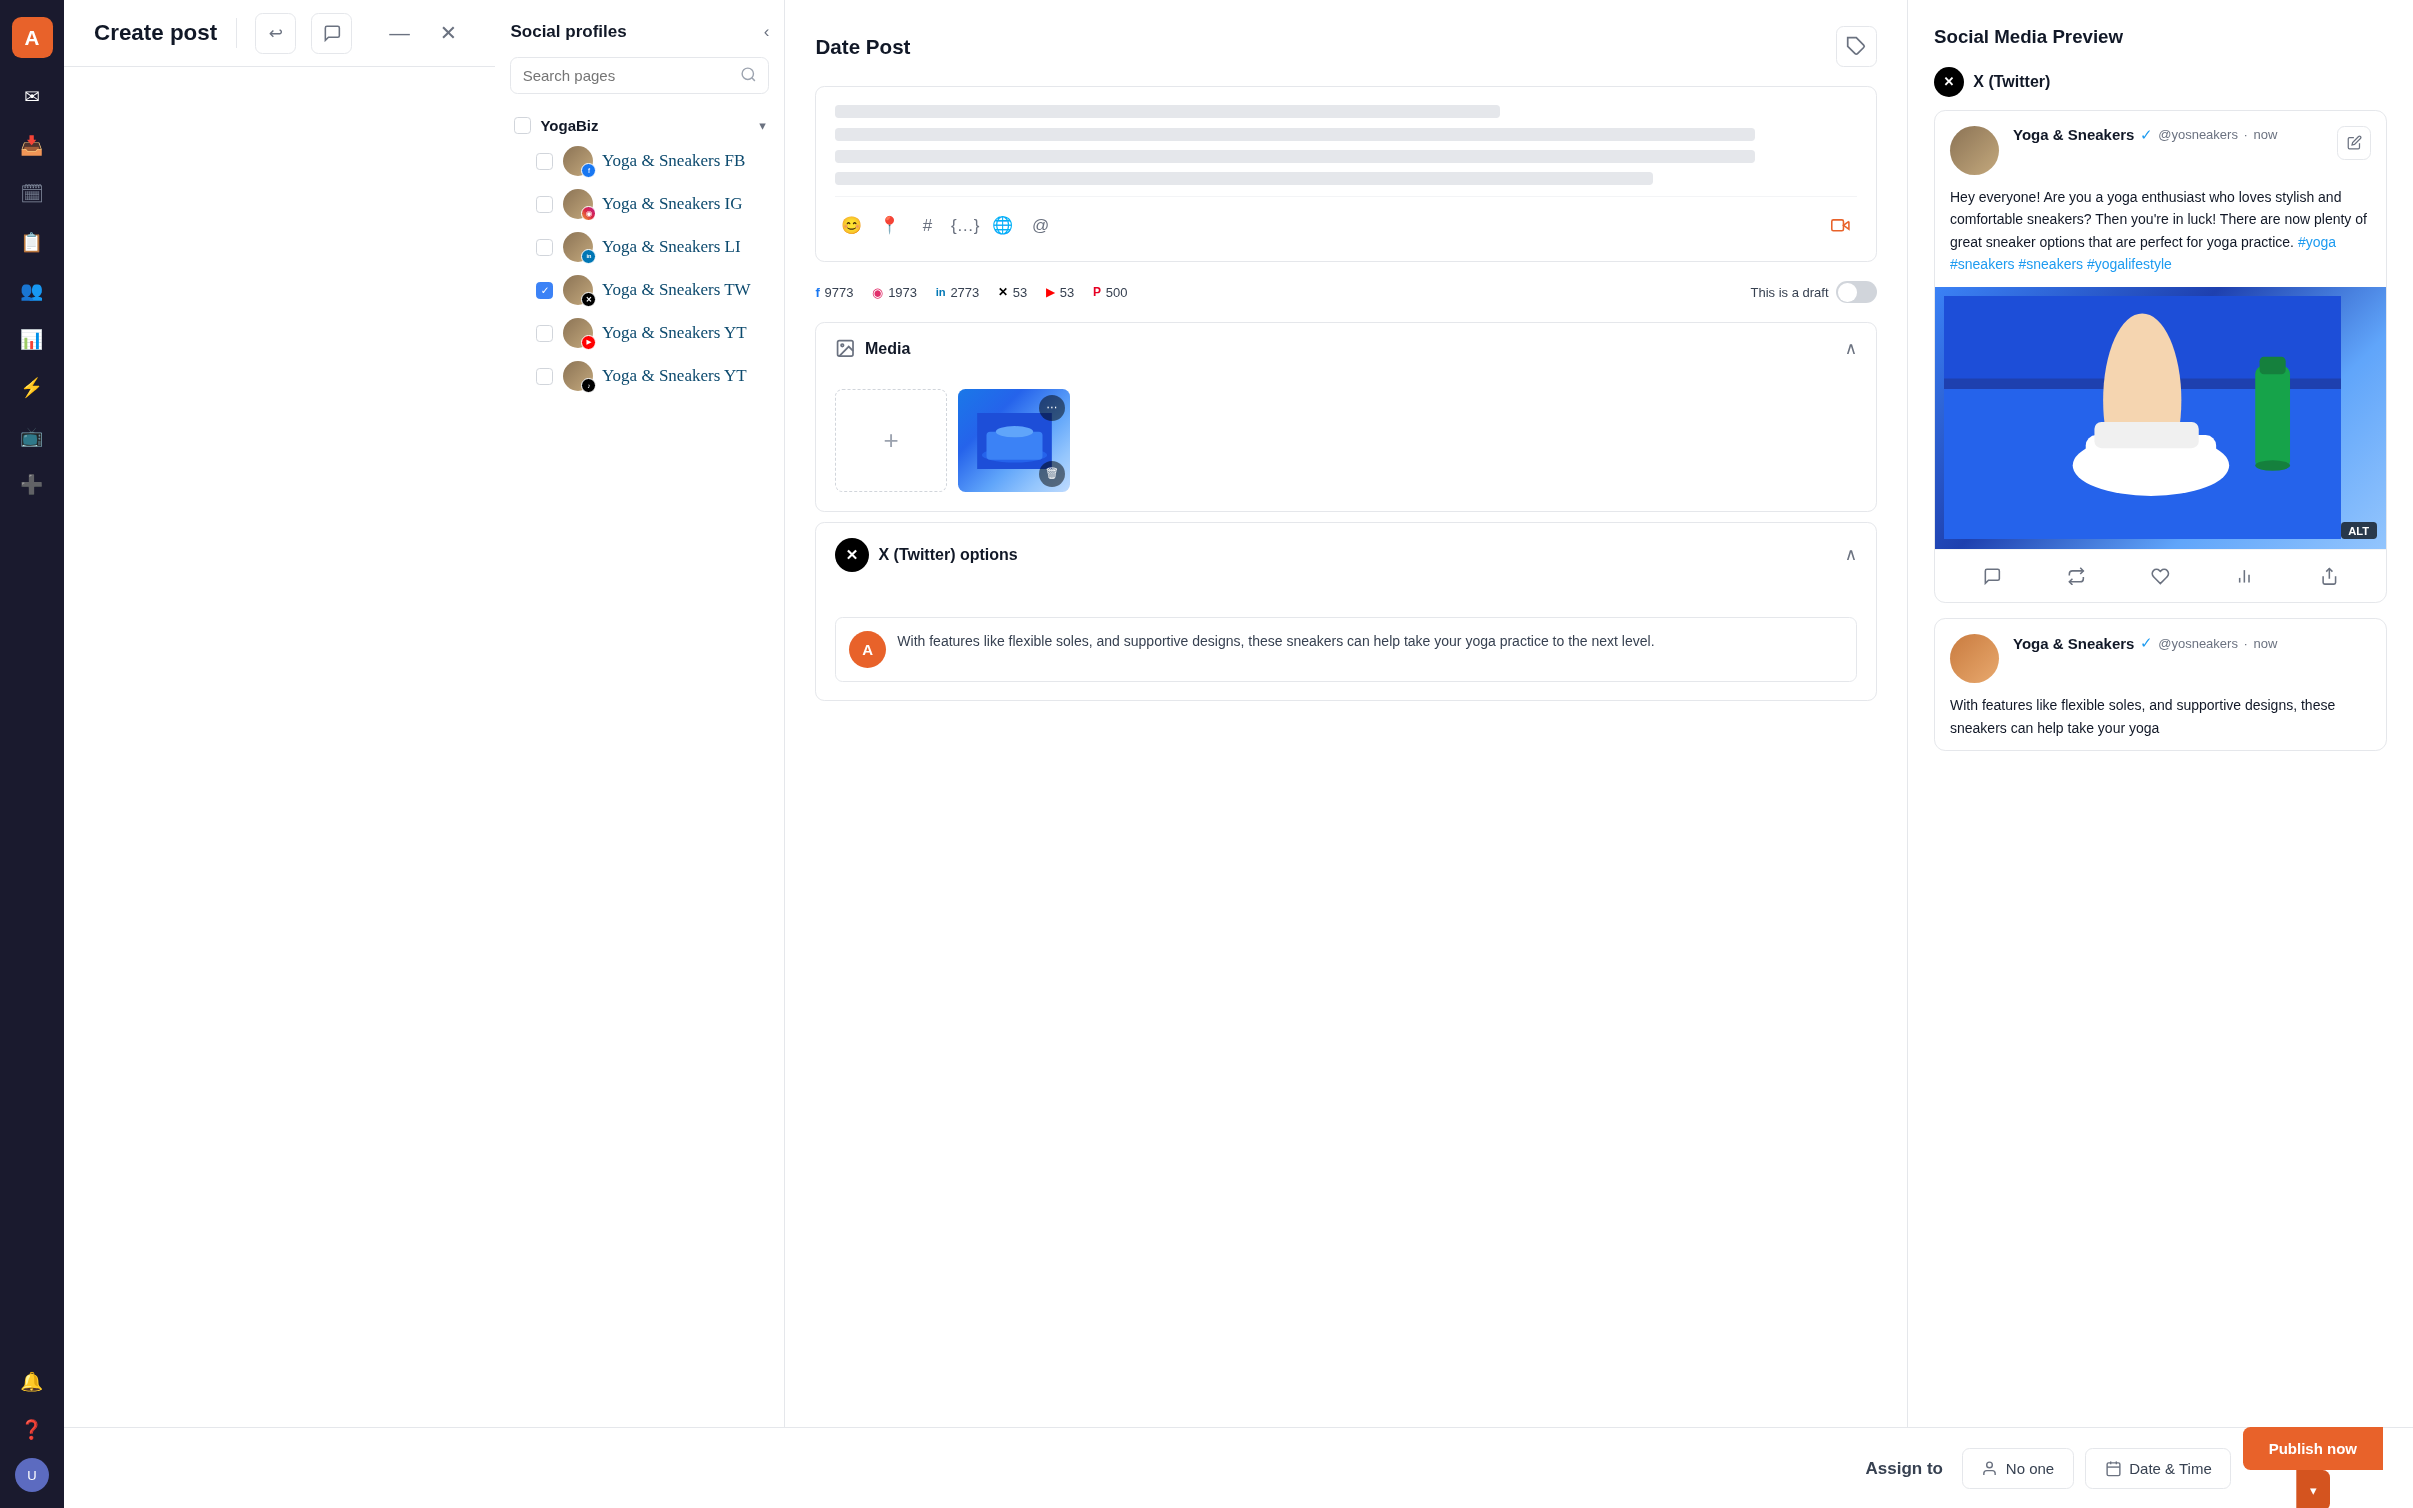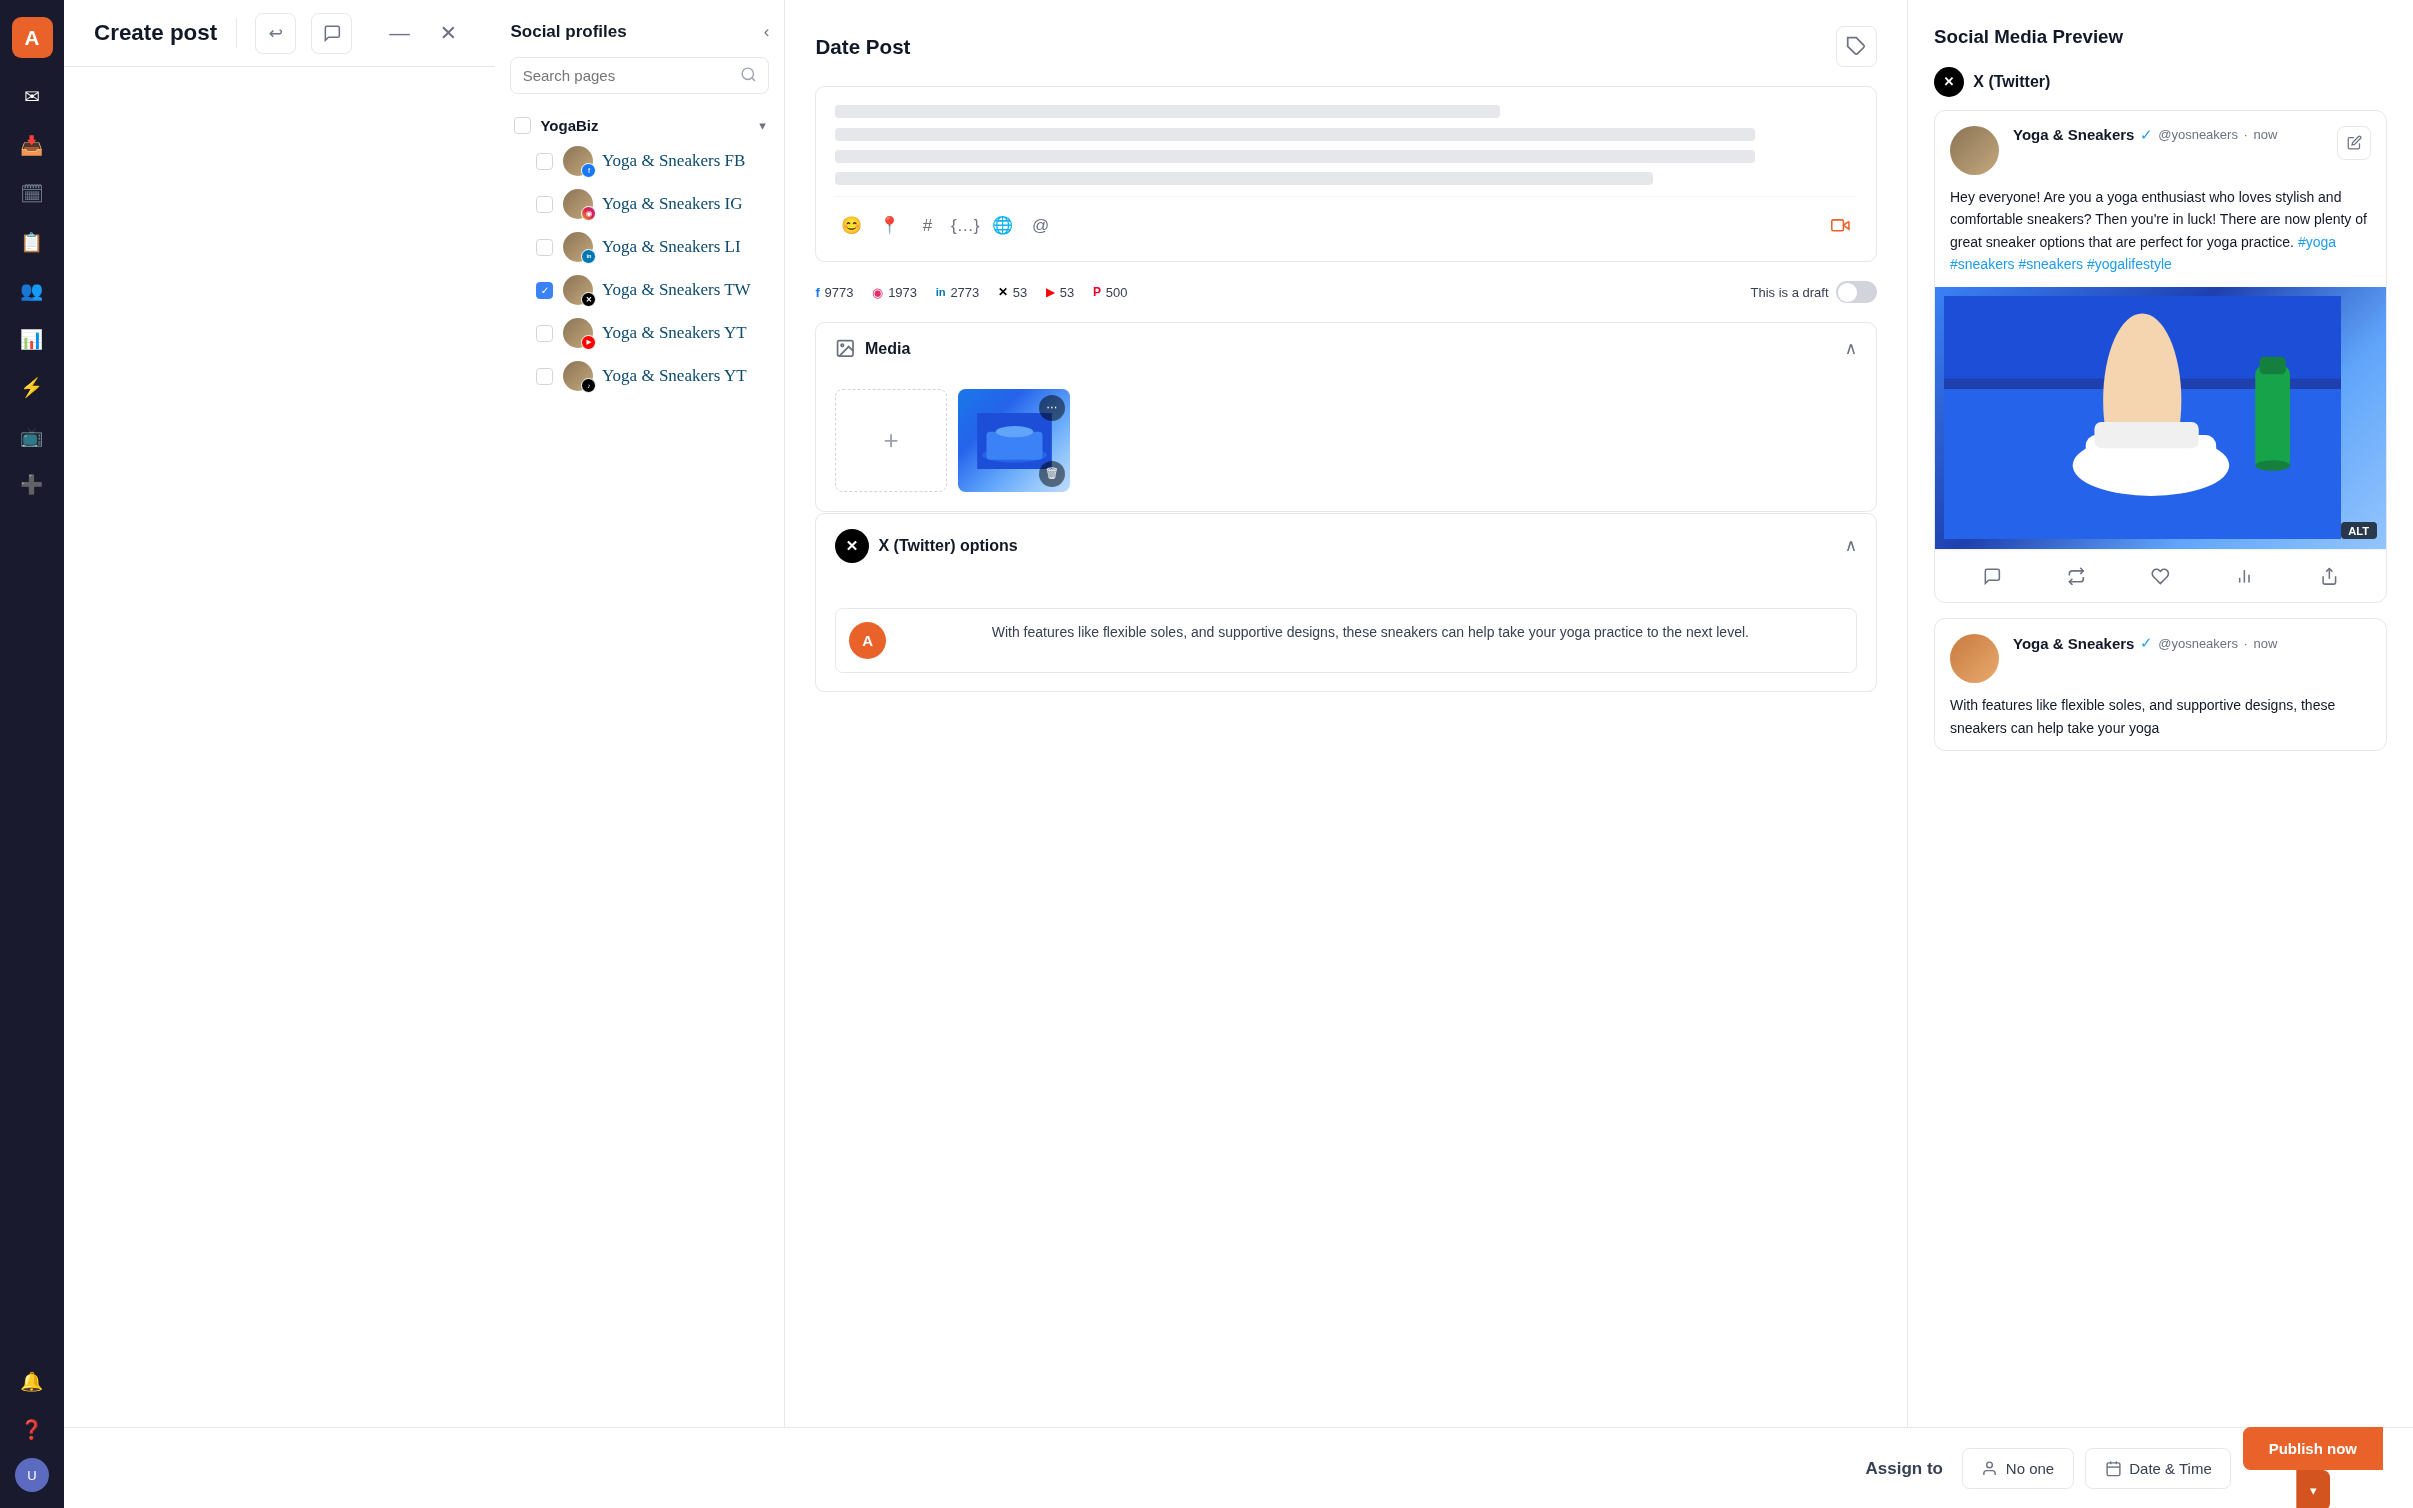--- a/index.html
+++ b/index.html
@@ -163,21 +163,21 @@
     .toggle-switch.off .toggle-knob {
       left: 1.9px;
     }
     .toggle-knob {
       position: absolute; top: 1.9px; width: 18.7px; height: 18.7px; background: white;
       border-radius: 50%; transition: left 0.2s;
     }
 
     
     .section-card {
-      border: 0.9px solid #e5e7eb; border-radius: 9.3px; margin-bottom: 1px; overflow: hidden; text-align: center;
+      border: 0.9px solid #e5e7eb; border-radius: 9.3px; margin-bottom: 10px; overflow: hidden;
     }
     .section-header {
       display: flex; align-items: center; justify-content: space-between;
       padding: 15px 18.7px; cursor: pointer;
     }
     .section-header-left { display: flex; align-items: center; gap: 9.3px; }
     .section-title { font-size: 16px; font-weight: 600; color: #111827; }
     .section-chevron { color: #6b7280; font-size: 17px; }
     .section-body { padding: 15px 18.7px 18.7px; }
 

